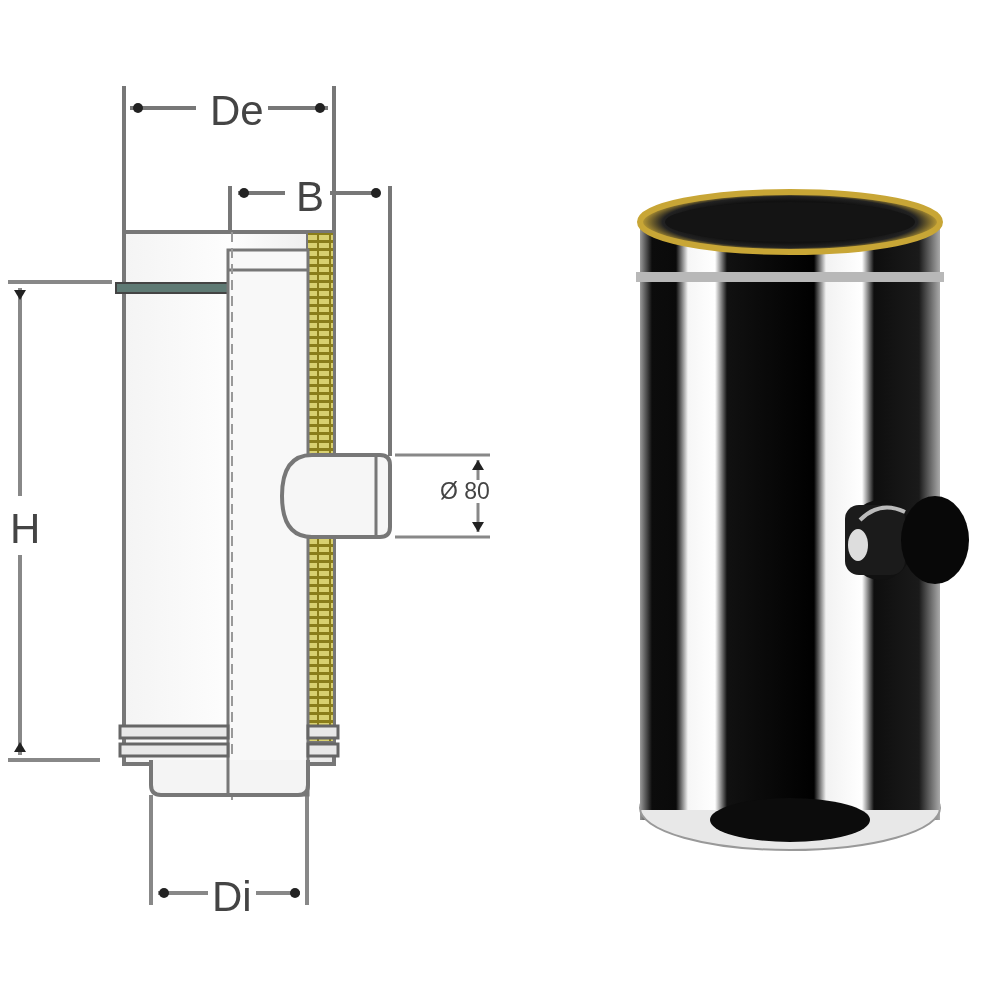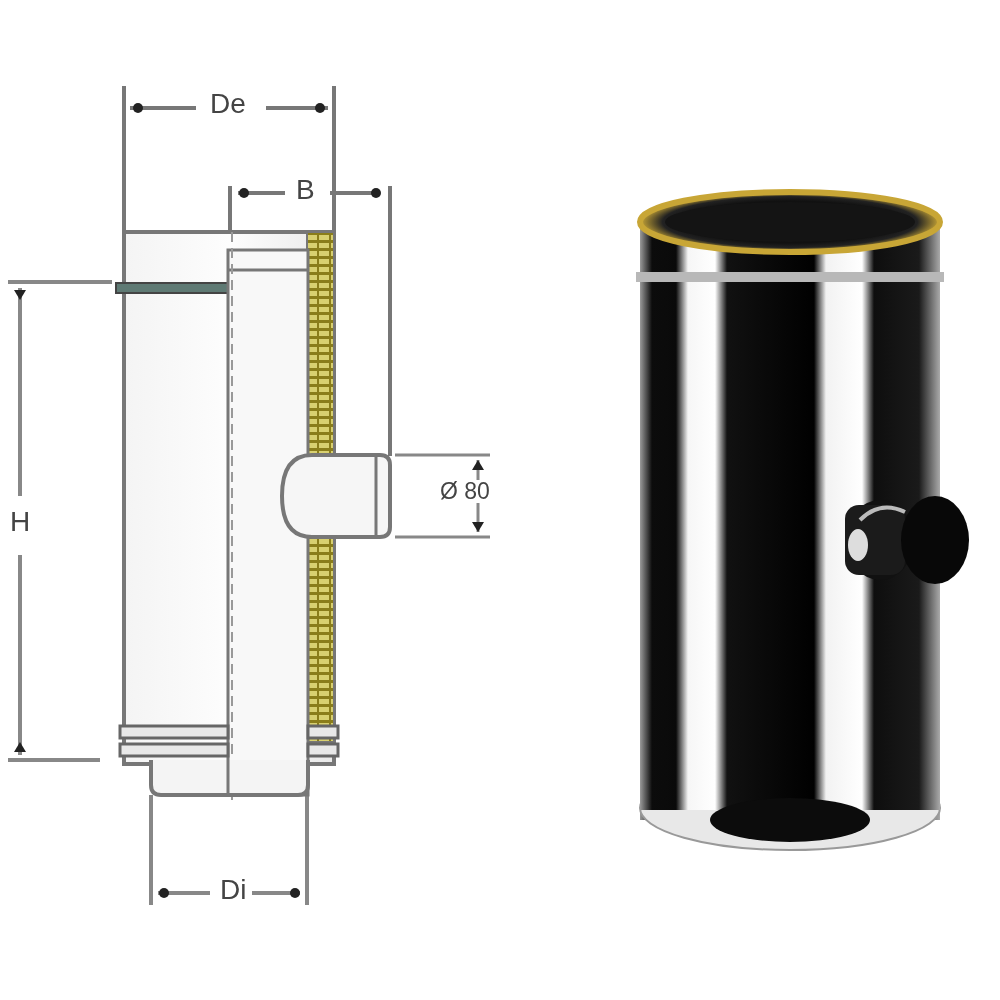--- a/index.html
+++ b/index.html
@@ -1,18 +1,18 @@
 <!DOCTYPE html>
 <html><head>
 <meta charset="utf-8">
 <style>
   html,body{margin:0;padding:0;background:#ffffff;}
   #stage{position:relative;width:1000px;height:1000px;background:#fff;overflow:hidden;font-family:"Liberation Sans",sans-serif;}
   svg{position:absolute;left:0;top:0;}
-  .lbl{position:absolute;font-family:"Liberation Sans",sans-serif;color:#444;font-size:28px;line-height:1;background:#fff;padding:0 4px;}
+  .lbl{position:absolute;font-family:"Liberation Sans",sans-serif;color:#444;font-size:42px;line-height:1;background:#fff;padding:0 4px;}
 </style>
 </head>
 <body>
 
 <div id="stage">
 
   <svg width="1000" height="1000">
     <defs>
       <pattern id="ins" width="12" height="8" patternUnits="userSpaceOnUse">
         <rect width="12" height="8" fill="#d8d070"></rect>
@@ -128,15 +128,15 @@
       <rect x="845" y="505" width="60" height="70" rx="14" fill="#1b1b1b"></rect>
       <ellipse cx="935" cy="540" rx="34" ry="44" fill="#080808"></ellipse>
       <path d="M860 520 Q880 500 905 512" stroke="#bbb" stroke-width="4" fill="none"></path>
       <ellipse cx="858" cy="545" rx="10" ry="16" fill="#ddd"></ellipse>
     </g>
   </svg>
 
   <span class="lbl" style="left:206px;top:90px;">De</span>
   <span class="lbl" style="left:292px;top:176px;">B</span>
   <span class="lbl" style="left:6px;top:508px;">H</span>
-  <span class="lbl" style="left:216px;top:876px;">Di</span>
+  <span class="lbl" style="left:208px;top:876px;">Di</span>
   <span class="lbl" style="left:436px;top:480px;font-size:23px;">Ø 80</span>
 </div>
 
 </body></html>

